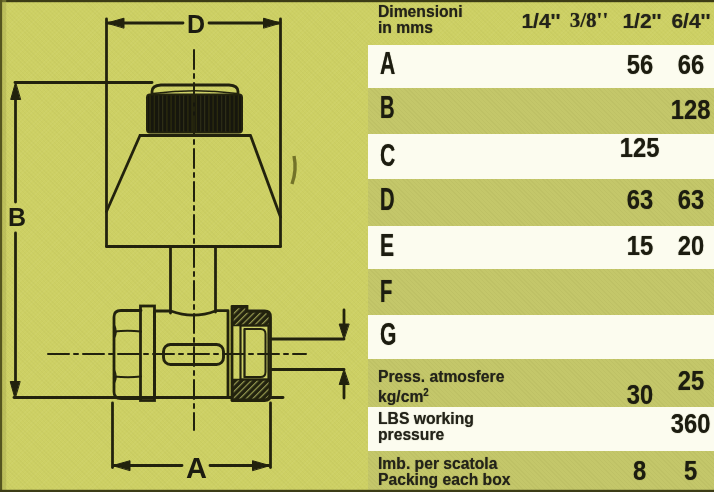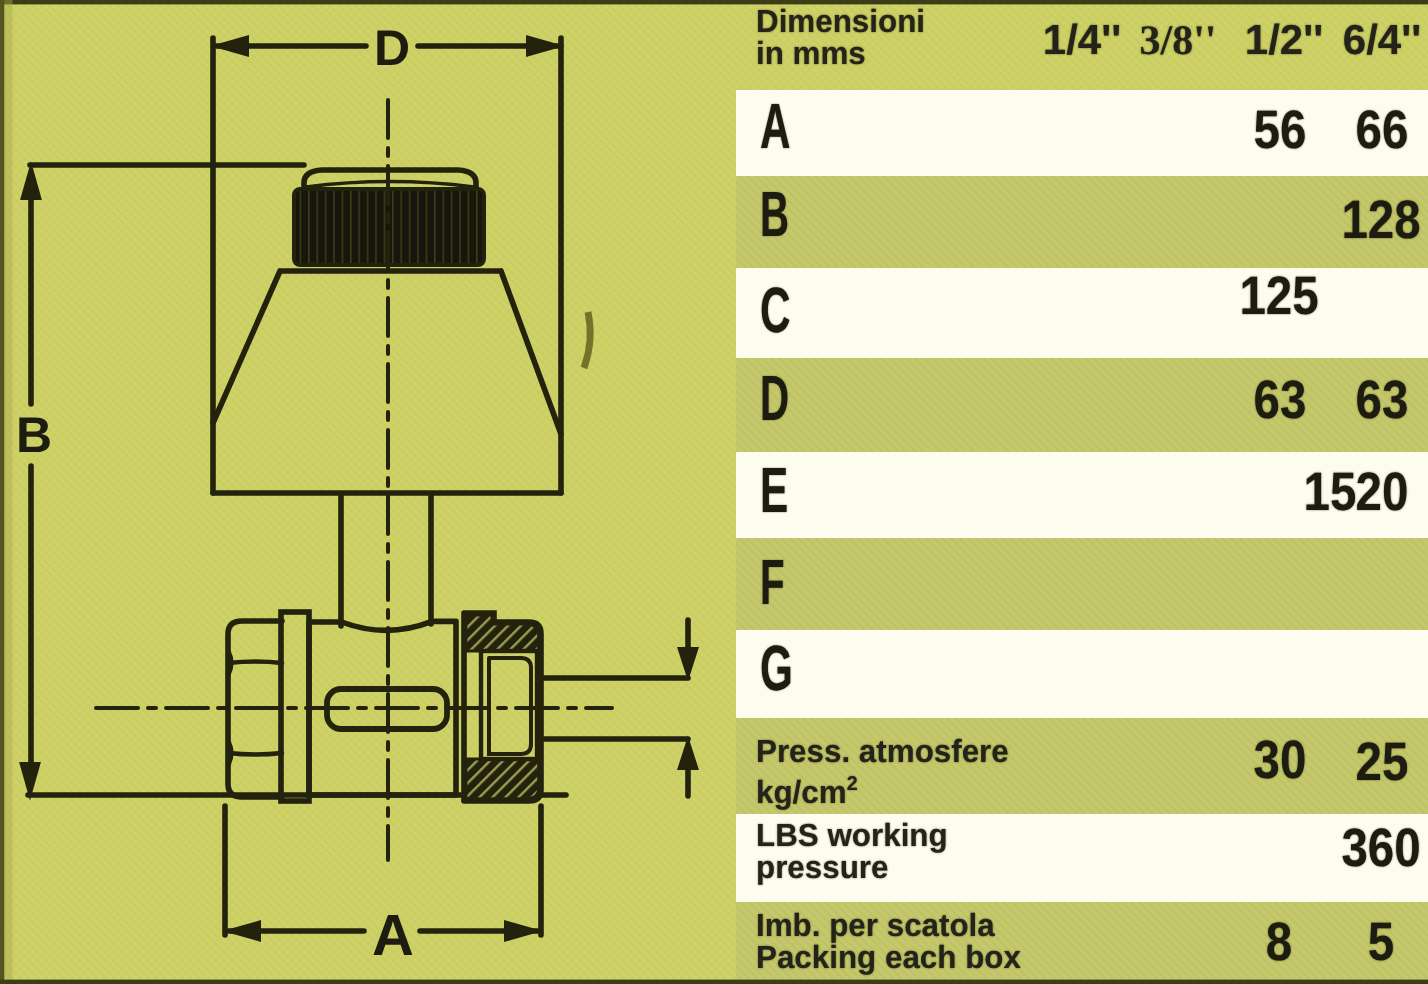--- a/index.html
+++ b/index.html
@@ -73,31 +73,31 @@
 <div class="rowletter lt" style="top:138.9px;">C</div>
 
 <div class="rowletter" style="top:183.2px;">D</div>
 
 <div class="val" style="left:600px;top:187.4px;"><span>63</span></div>
 
 <div class="val" style="left:651px;top:187.4px;"><span>63</span></div>
 
 <div class="rowletter lt" style="top:228.7px;">E</div>
 
-<div class="val" style="left:600px;top:233.4px;text-align:right;"><span>15</span></div>
+<div class="val" style="left:600px;top:233.4px;"><span>15</span></div>
 
 <div class="val" style="left:651px;top:233.4px;"><span>20</span></div>
 
 <div class="rowletter" style="top:274.7px;">F</div>
 
 <div class="rowletter lt" style="top:318.4px;">G</div>
 
 <div class="lbl" style="top:368.5px;">Press. atmosfere<br>kg/cm<sup style="font-size:10px;">2</sup></div>
 
-<div class="val" style="left:600px;top:367px;"><span>30</span></div>
+<div class="val" style="left:600px;top:382px;"><span>30</span></div>
 
 <div class="val" style="left:651px;top:368.4px;"><span>25</span></div>
 
 <div class="lbl" style="top:410.5px;">LBS working<br>pressure</div>
 
 
 <div class="val" style="left:651px;top:410.9px;"><span>360</span></div>
 
 <div class="lbl" style="top:455.5px;">Imb. per scatola<br>Packing each box</div>
 

